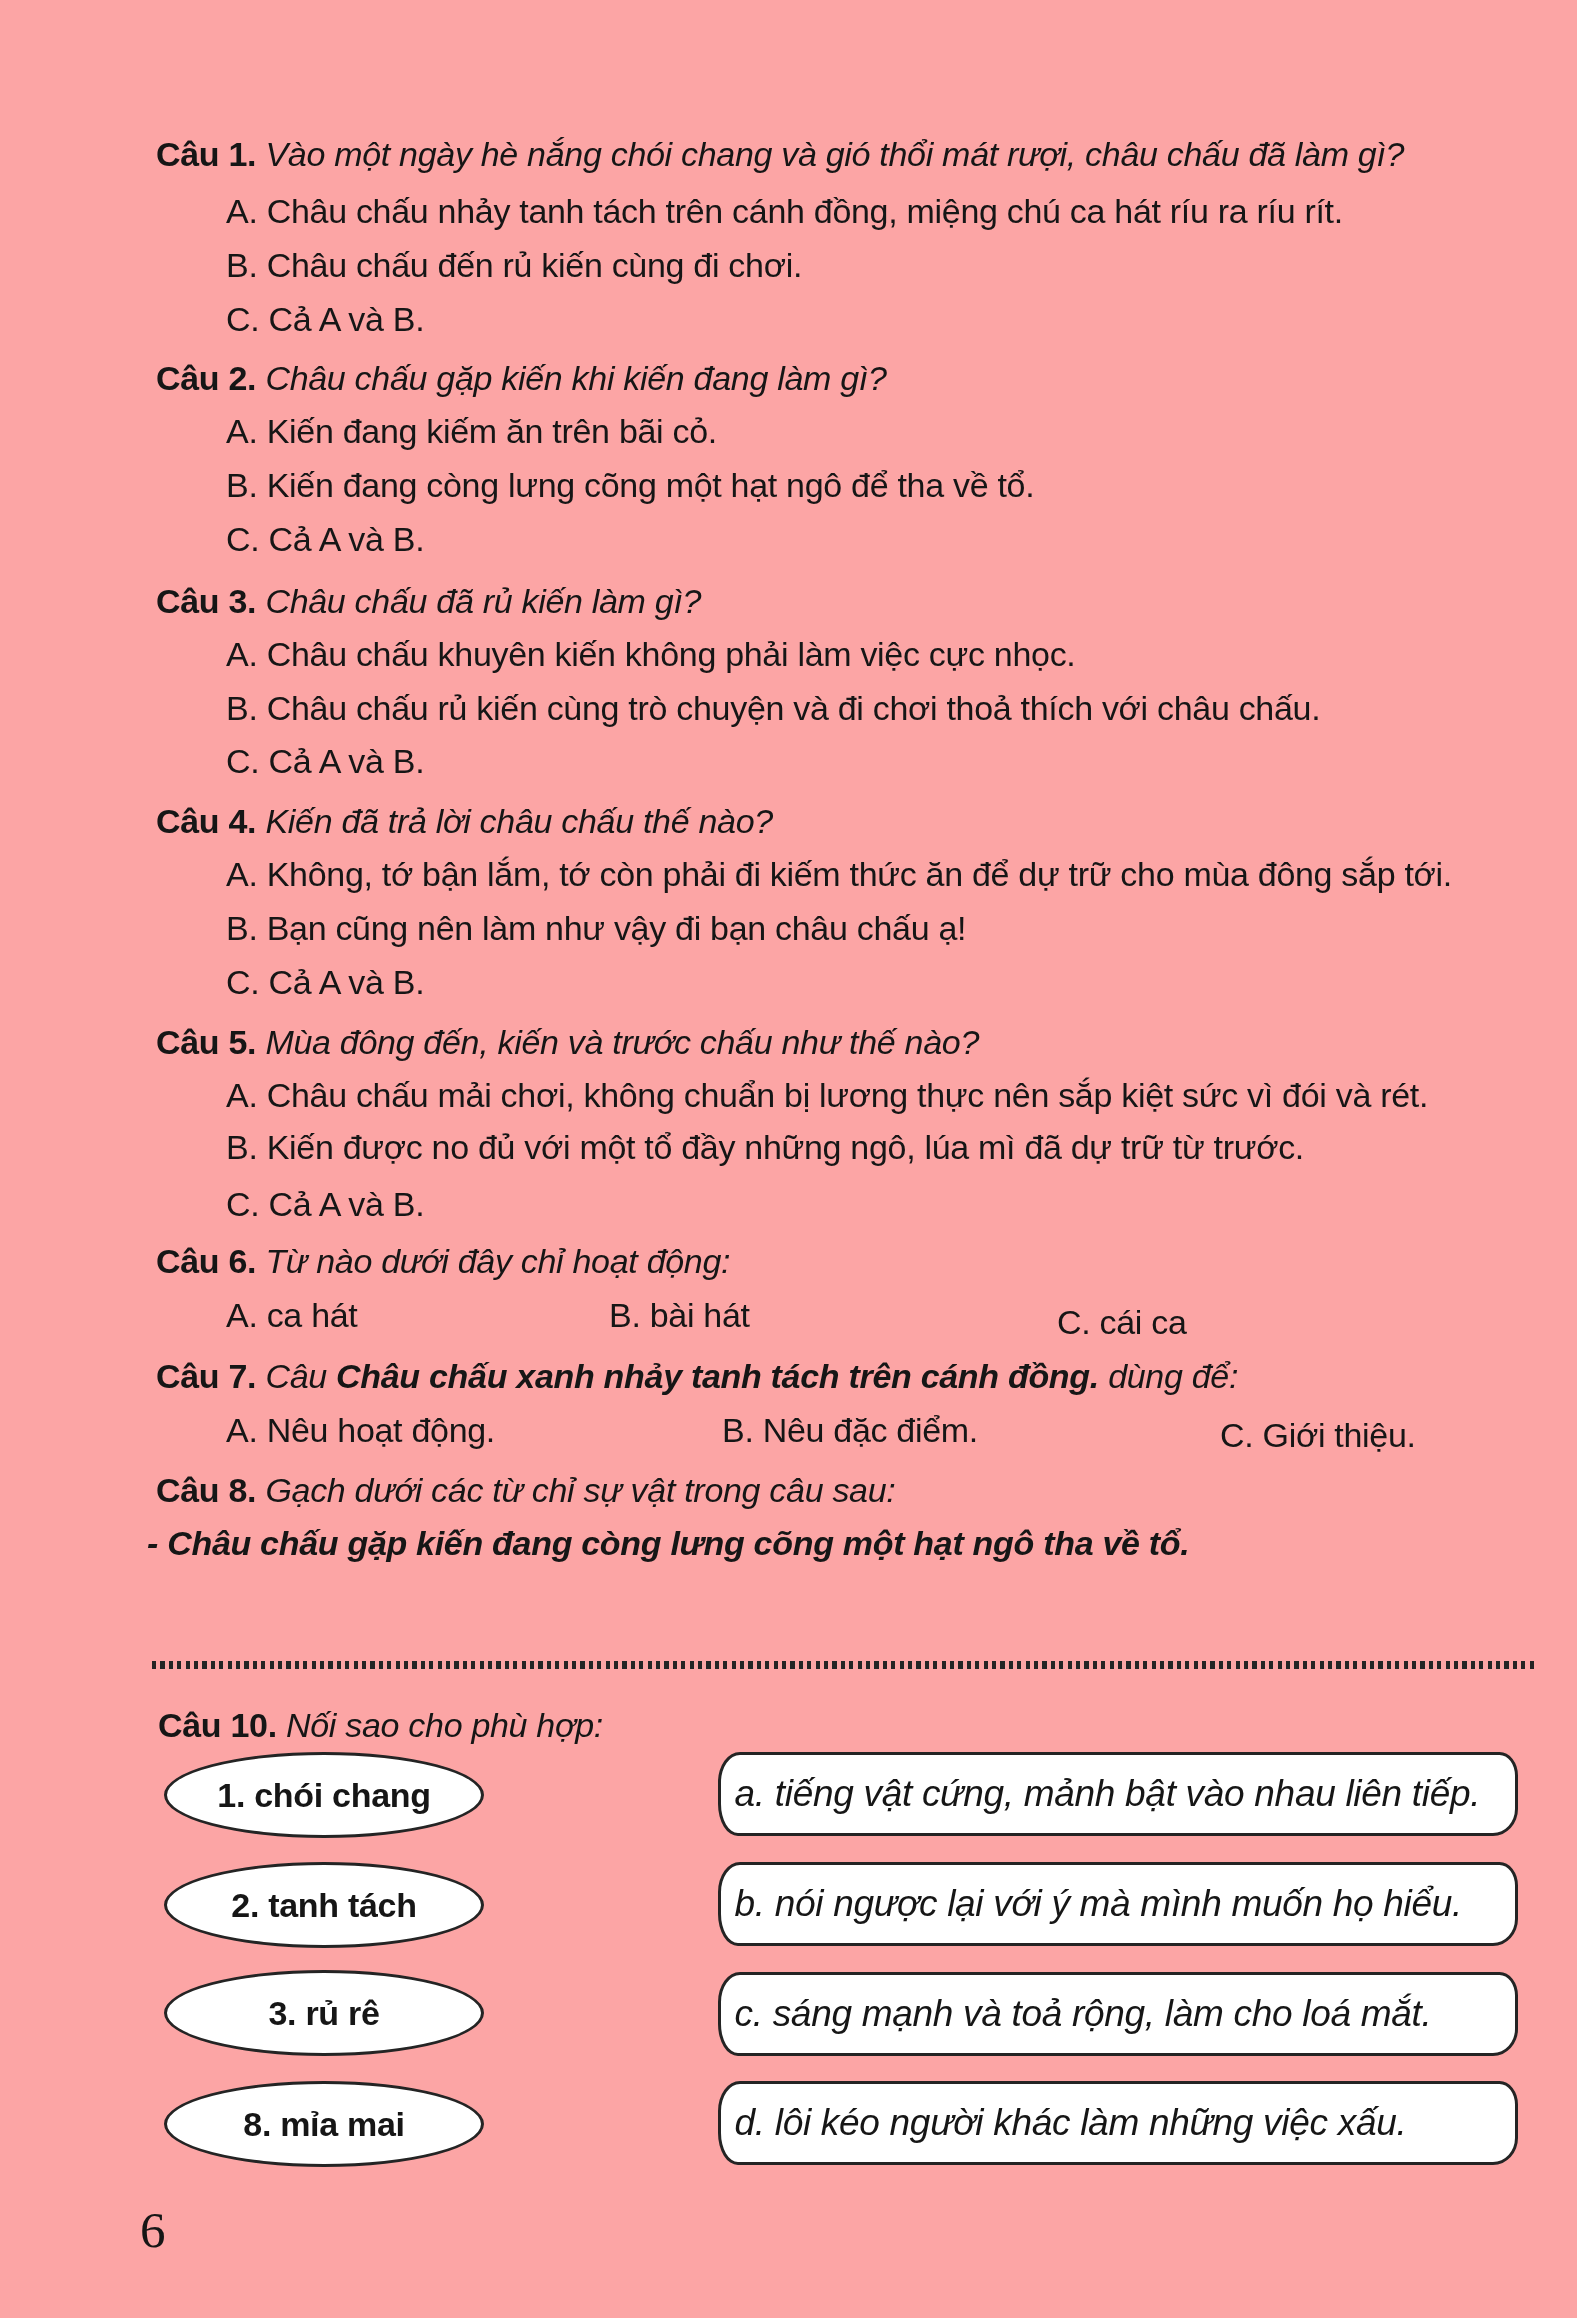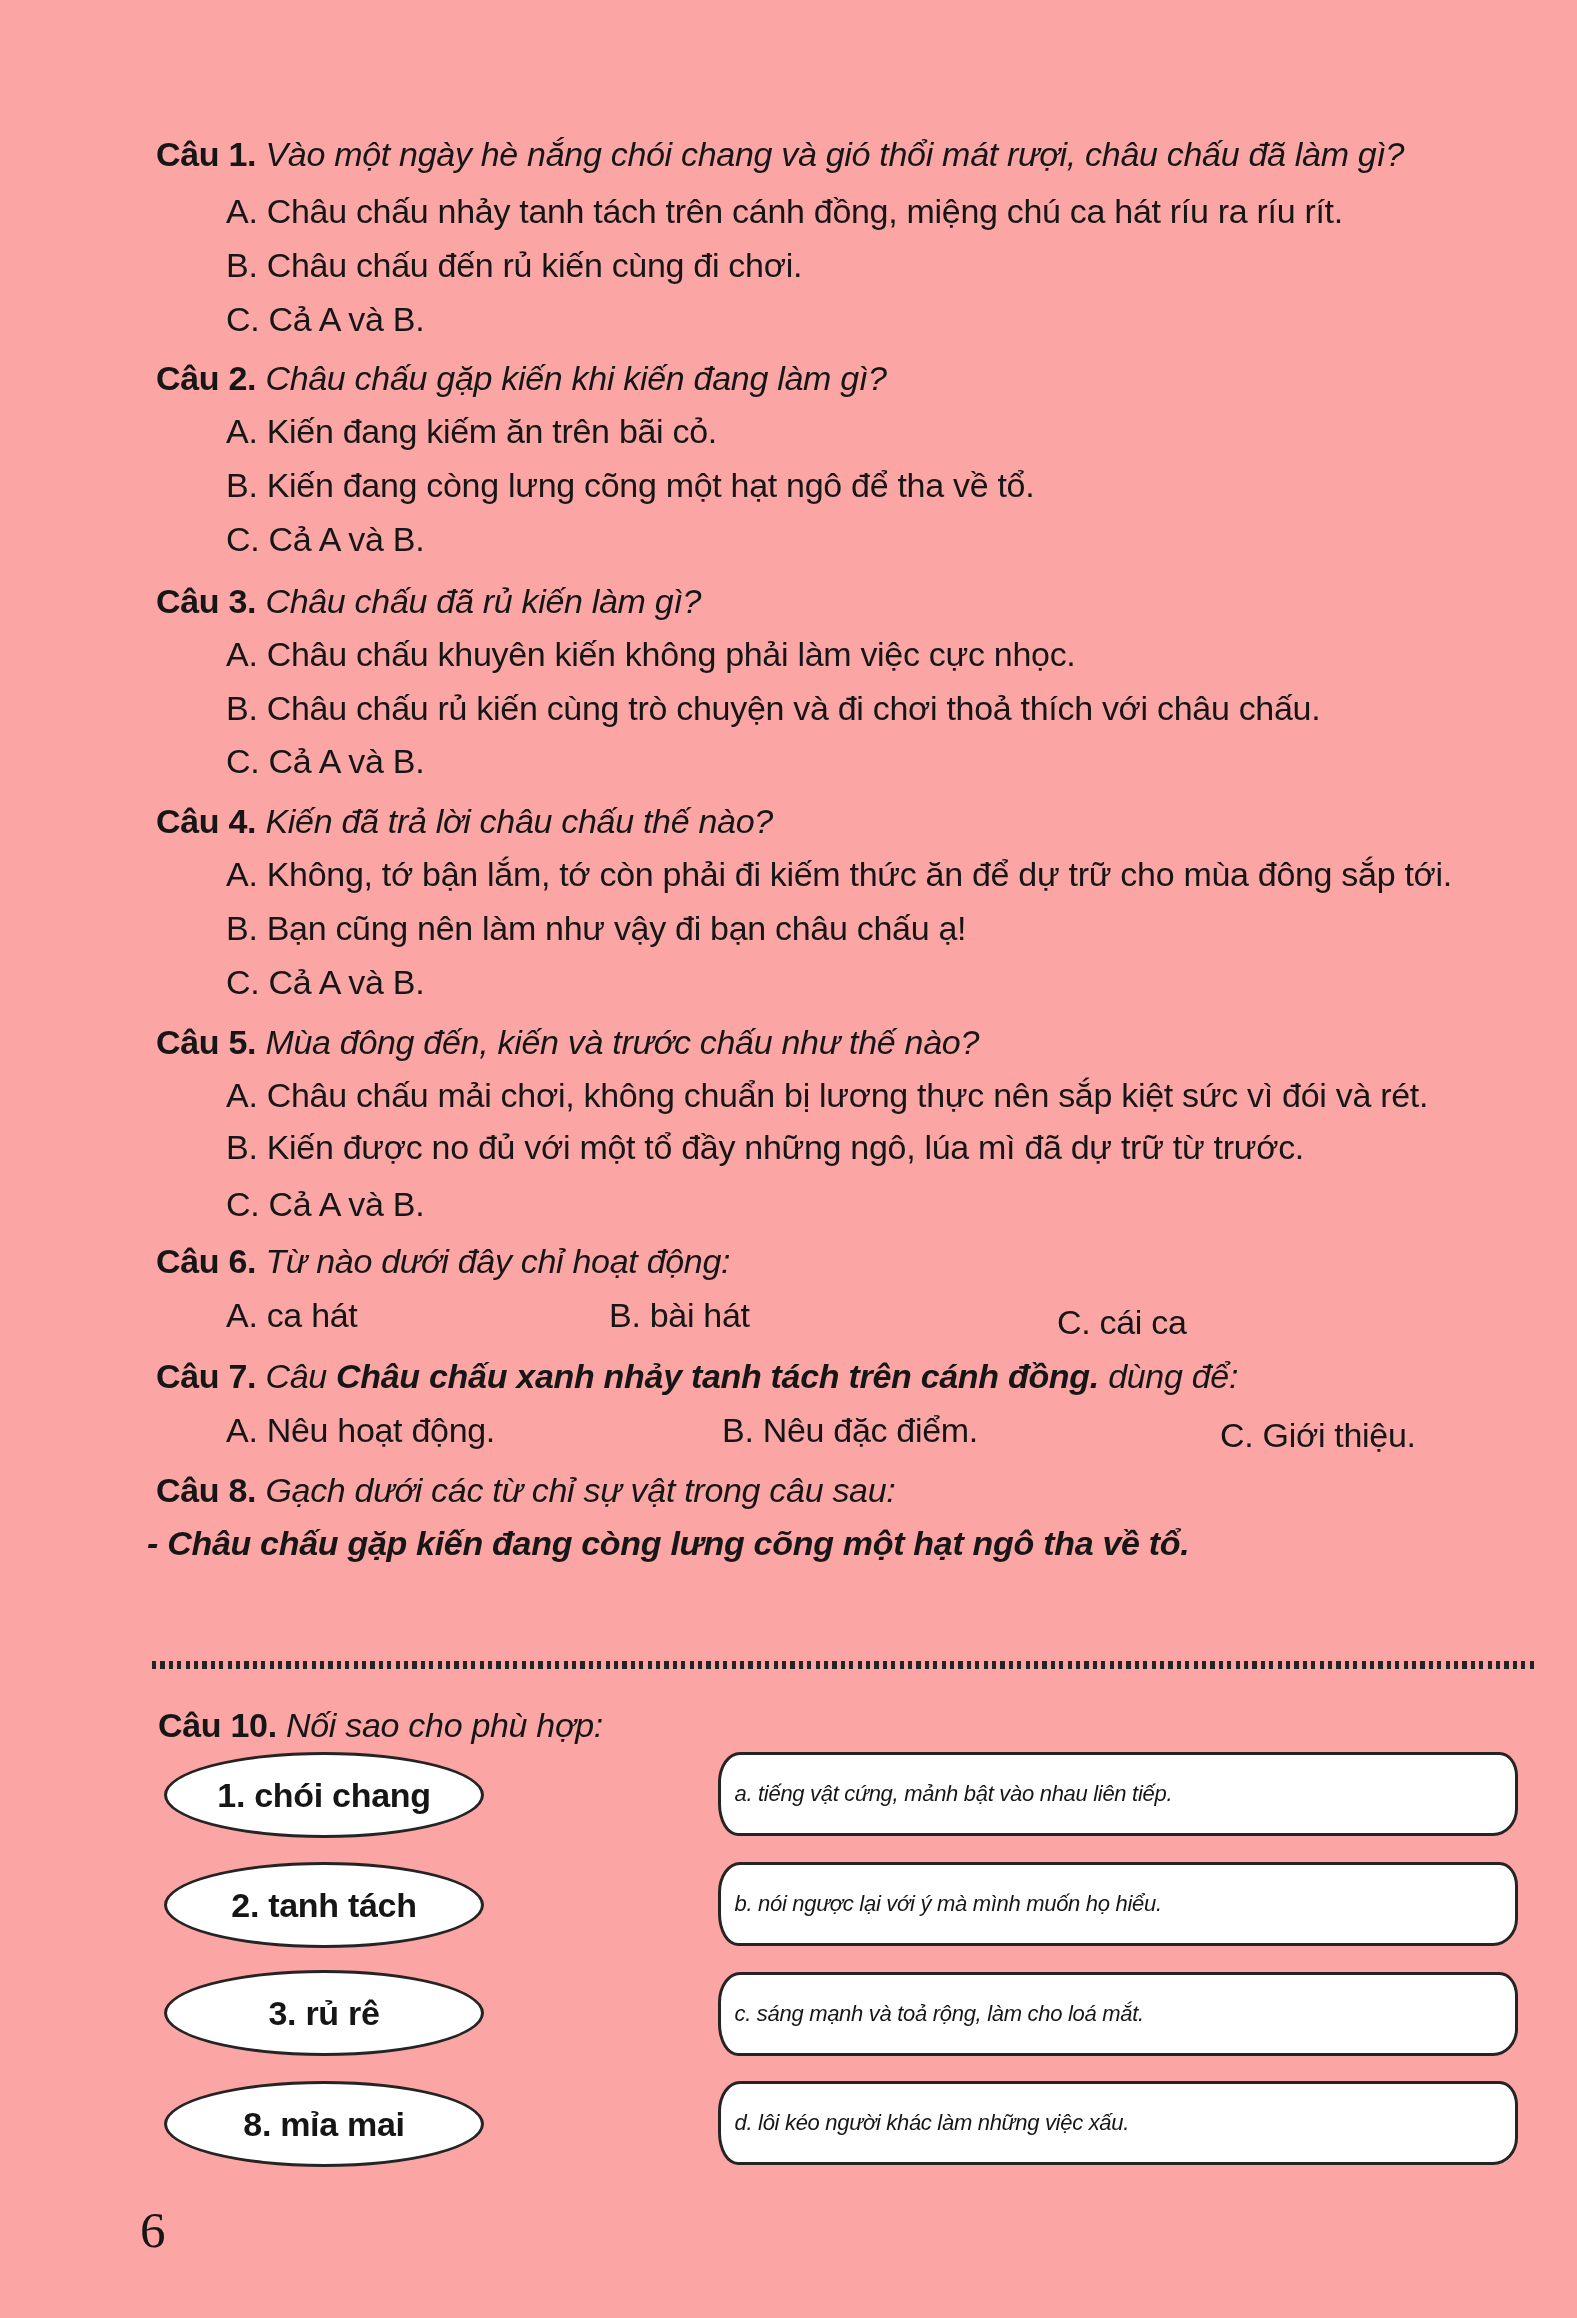--- a/index.html
+++ b/index.html
@@ -26,21 +26,21 @@
     display:flex; align-items:center; justify-content:center;
     font-weight:700; font-size:34px; letter-spacing:-0.3px;
     box-sizing:border-box; background:#fff;
   }
   .mbox {
     position:absolute; left:718px; width:800px; height:84px;
     border:3.4px solid #242424;
     border-radius:22px 18.5px 25px 20px / 30px 23.6px 27px 32px;
     display:flex; align-items:center;
     padding-left:13.5px; box-sizing:border-box;
-    font-style:italic; font-size:22px; letter-spacing:-0.3px; background:#fff;
+    font-style:italic; font-size:37px; letter-spacing:-0.3px; background:#fff;
   }
   .pagenum {
     position:absolute; left:140px; top:2201px;
     font-family:"Liberation Serif", serif;
     font-size:51px; color:#161616;
   }
 </style>
 </head>
 <body>
 

